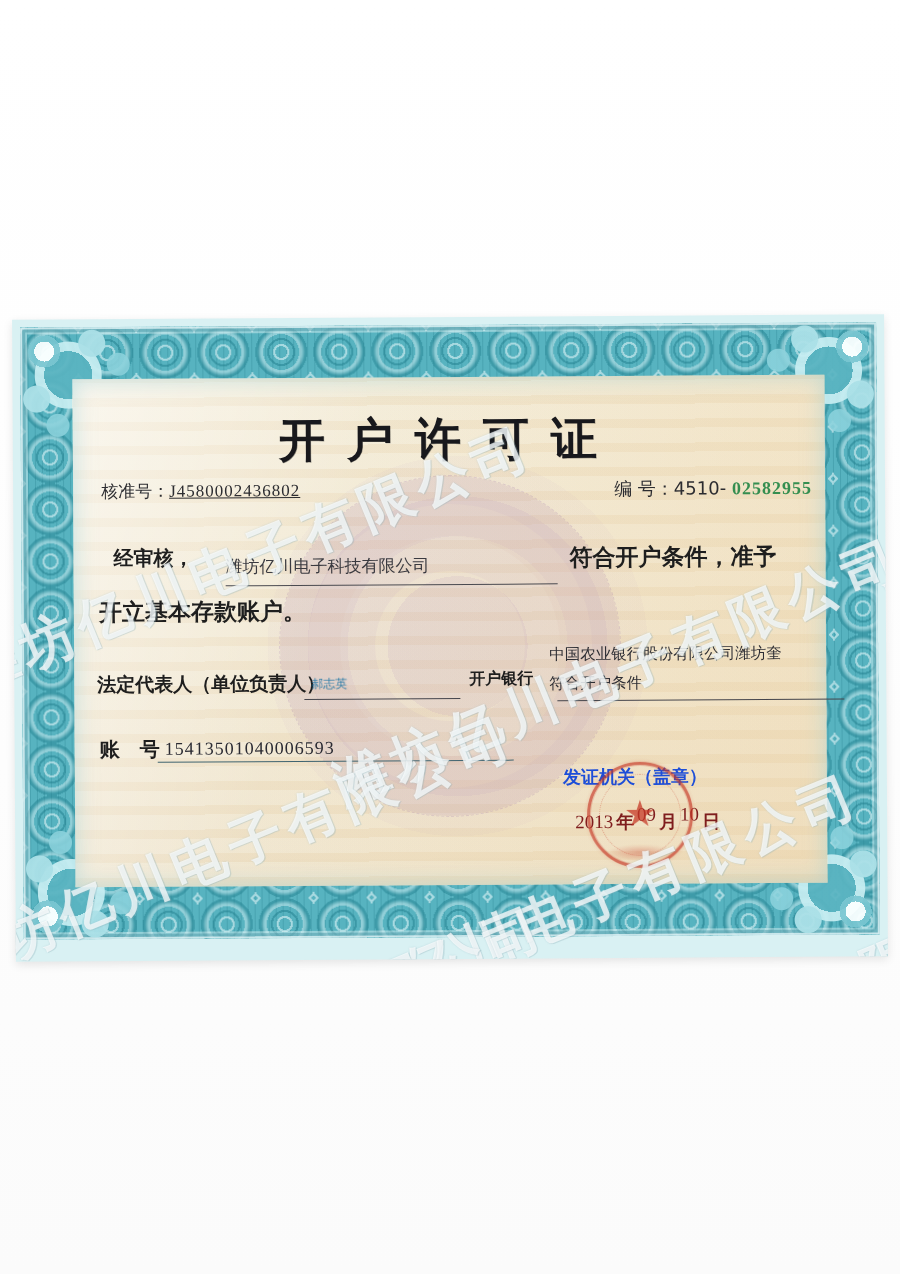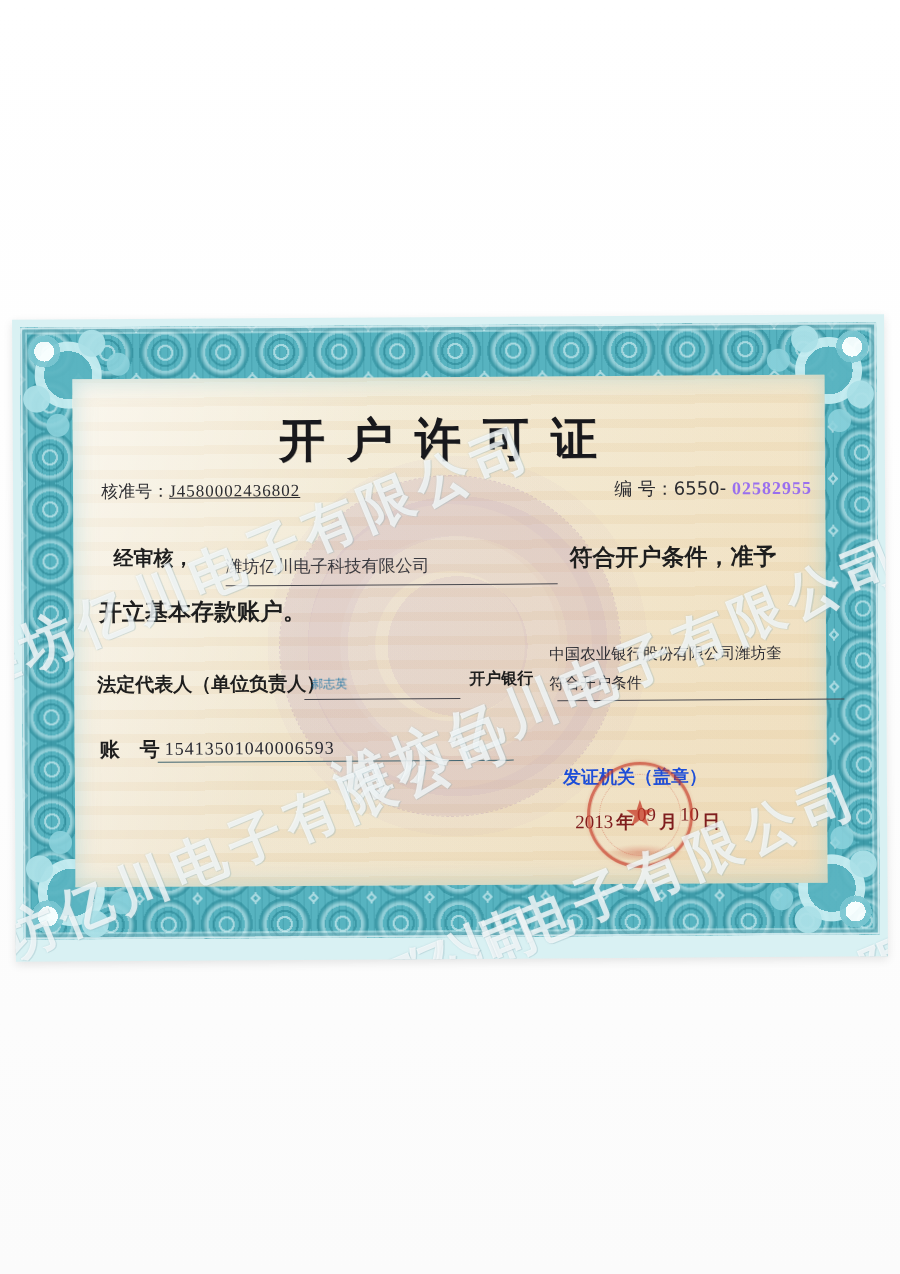--- a/index.html
+++ b/index.html
@@ -68,21 +68,21 @@
   .content{position:absolute;inset:0;color:#1e1e1e;}
   .title{
     position:absolute;left:0;right:0;top:92px;text-align:center;
     font-size:46px;font-weight:bold;letter-spacing:22px;
     font-family:"DejaVu Serif","Liberation Serif",serif;
     color:#18181c;text-shadow:0.5px 0.5px 0 rgba(0,0,0,0.4);
   }
   .approval{position:absolute;left:88px;top:161px;font-size:17px;color:#2c2c30;}
   .approval .num{font-family:"Liberation Serif","DejaVu Serif",serif;letter-spacing:1px;text-decoration:underline;}
   .serial{position:absolute;left:601px;top:161px;font-size:18px;color:#2c2c30;}
-  .serial .red{color:#8b5cf6;font-weight:bold;letter-spacing:1px;font-family:"Liberation Serif","DejaVu Serif",serif;opacity:0.85;}
+  .serial .red{color:#15803d;font-weight:bold;letter-spacing:1px;font-family:"Liberation Serif","DejaVu Serif",serif;opacity:0.85;}
   .b1-reviewed{position:absolute;left:100px;top:226px;font-size:20px;font-weight:bold;}
   .b1-company{
     position:absolute;left:212px;top:237px;width:332px;
     font-size:17px;color:#3a3a40;
     border-bottom:1.5px solid #4a4a50;padding-bottom:7px;
     font-family:"DejaVu Serif","Liberation Serif",serif;
   }
   .b1-qualified{position:absolute;left:556px;top:226px;font-size:23px;font-weight:bold;}
   .b2-open{position:absolute;left:85px;top:278px;font-size:23px;font-weight:bold;}
   .rep-label{position:absolute;left:83px;top:353px;font-size:19px;font-weight:bold;}
@@ -153,21 +153,21 @@
     </div>
 
     <div class="content">
       <div class="title">开户许可证</div>
 
       <div class="approval">
         <span>核准号：</span><span class="num">J4580002436802</span>
       </div>
 
       <div class="serial">
-        <span>编 号：</span><span>6550-</span>&nbsp;<span class="red">02582955</span>
+        <span>编 号：</span><span>4510-</span>&nbsp;<span class="red">02582955</span>
       </div>
 
       <div class="b1-reviewed">经审核，</div>
       <div class="b1-company">潍坊亿川电子科技有限公司</div>
       <div class="b1-qualified">符合开户条件，准予</div>
       <div class="b2-open">开立基本存款账户。</div>
 
       <div class="rep-label">法定代表人（单位负责人）</div>
       <div class="rep-name">郝志英</div>
       <div class="rep-underline"></div>

